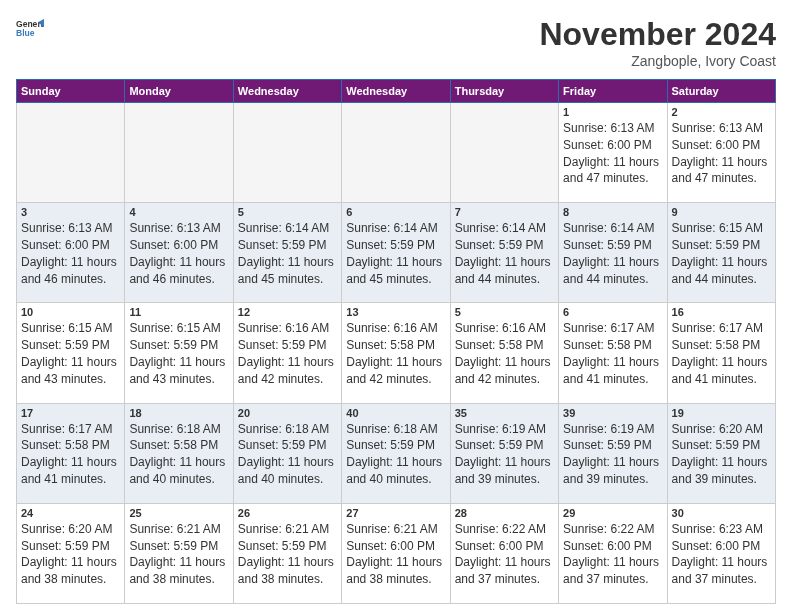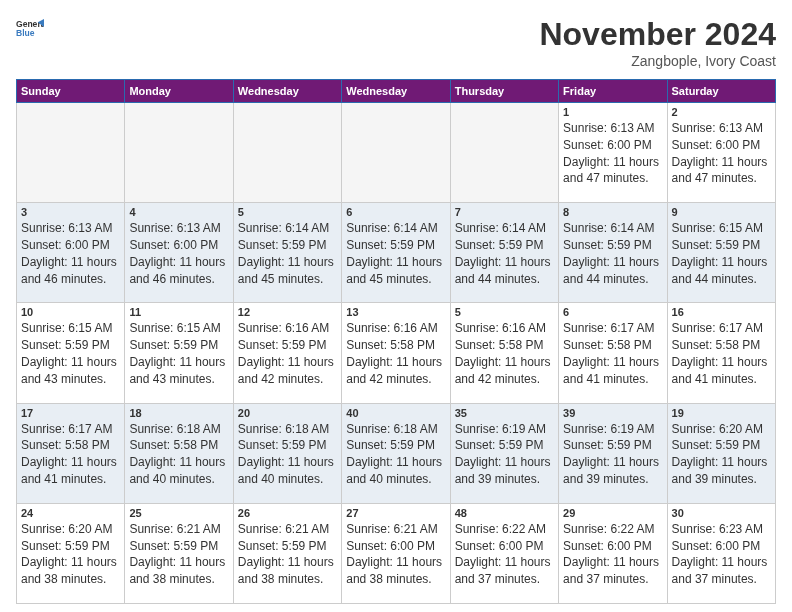--- a/index.html
+++ b/index.html
@@ -316,21 +316,21 @@
 and 38 minutes.</div>
           </td>
           <td>
             <span class="day-number">27</span>
             <div class="day-info" style="white-space: pre-line;">Sunrise: 6:21 AM
 Sunset: 6:00 PM
 Daylight: 11 hours
 and 38 minutes.</div>
           </td>
           <td>
-            <span class="day-number">48</span>
+            <span class="day-number">28</span>
             <div class="day-info" style="white-space: pre-line;">Sunrise: 6:22 AM
 Sunset: 6:00 PM
 Daylight: 11 hours
 and 37 minutes.</div>
           </td>
           <td>
             <span class="day-number">29</span>
             <div class="day-info" style="white-space: pre-line;">Sunrise: 6:22 AM
 Sunset: 6:00 PM
 Daylight: 11 hours

